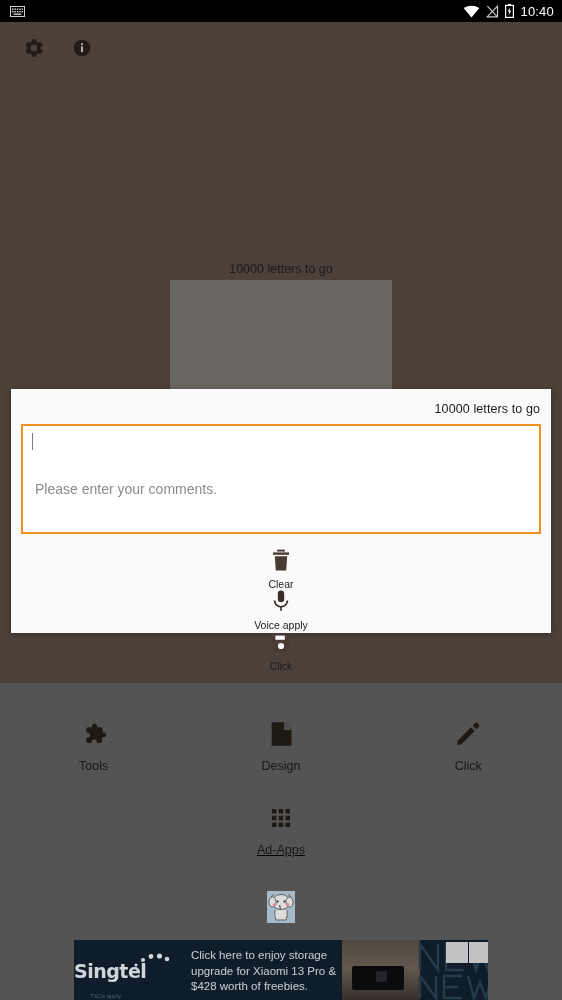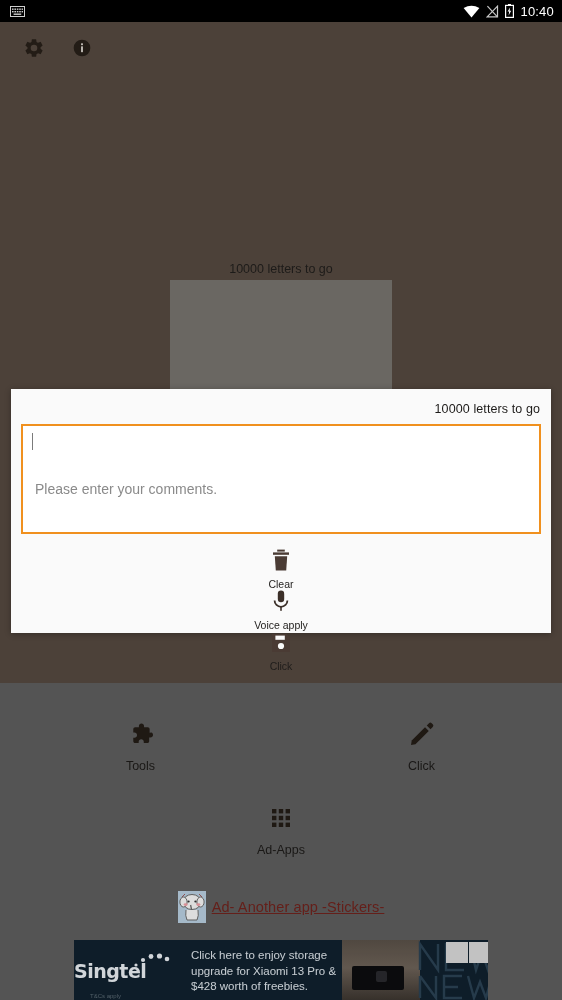--- a/index.html
+++ b/index.html
@@ -85,21 +85,21 @@
     background:#5e5e5e;
   }
   .grid{
     position:absolute; left:0; top:0; width:562px;margin-top:12px;
   }
   .grow{ display:flex; }
   .gcell{
     flex:1; display:flex; flex-direction:column; align-items:center; justify-content:flex-start;
   }
   .g1{ padding-top:22px; }
-  .g2{ padding-top:28px; }
+  .g2{ padding-top:28px;text-decoration:underline; }
   .gico{ height:34px; display:flex; align-items:center; justify-content:center; }
   .glabel{ margin-top:8px; font-size:12.5px; color:#1d1b19; }
   .stars{ margin-top:1px; font-size:13px; color:#e8d44d; letter-spacing:-1px; line-height:13px; }
 
   
   .caps-wrap{ width:34px; height:34px; position:relative; }
 
   
   .sticker-row{
     position:absolute; left:0; top:196px; width:562px;
@@ -242,20 +242,29 @@
         <div class="gcell g1">
           <span class="gico">
             <svg width="28" height="28" viewBox="0 0 24 24">
               <path fill="#231c16" d="M20.5 11h-1.1V7.8c0-.9-.7-1.6-1.6-1.6h-3.2V5.1c0-1.2-1-2.2-2.2-2.2s-2.2 1-2.2 2.2v1.1H7c-.9 0-1.6.7-1.6 1.6v3h1c1.2 0 2.2 1 2.2 2.2s-1 2.2-2.2 2.2h-1v3c0 .9.7 1.6 1.6 1.6h3v-1c0-1.2 1-2.2 2.2-2.2s2.2 1 2.2 2.2v1h3c.9 0 1.6-.7 1.6-1.6v-3.2h1.1c1.2 0 2.2-1 2.2-2.2s-1-2.2-2.2-2.2z"></path>
             </svg>
           </span>
           <span class="glabel">Tools</span>
         </div>
         <div class="gcell g1">
           <span class="gico">
+            <svg width="26" height="28" viewBox="0 0 22 24">
+              <path fill="#231c16" d="M3 2h10.5L20 8.5V22H3z"></path>
+              <path fill="#5e5e5e" d="M13.6 2.3 L19.8 8.5 L13.6 8.5 Z"></path>
+            </svg>
+          </span>
+          <span class="glabel">Design</span>
+        </div>
+        <div class="gcell g1">
+          <span class="gico">
             <svg width="28" height="28" viewBox="0 0 24 24">
               <path fill="#231c16" d="M3.2 17.6 L14.6 6.2 L17.8 9.4 L6.4 20.8 L2.6 21.4 Z"></path>
               <path fill="#231c16" d="M16.1 4.7 L19.3 7.9 L21.2 6.0 A1.6 1.6 0 0 0 21.2 3.7 L20.3 2.8 A1.6 1.6 0 0 0 18 2.8 Z"></path>
             </svg>
           </span>
           <span class="glabel">Click</span>
         </div>
       </div>
 
       <div class="grow">
@@ -288,21 +297,20 @@
             <ellipse cx="22.5" cy="11" rx="3.6" ry="5" fill="#f6f6f6" stroke="#6b6b6b" stroke-width="1"></ellipse>
             <circle cx="10.6" cy="10.5" r="1.1" fill="#333"></circle>
             <circle cx="17.4" cy="10.5" r="1.1" fill="#333"></circle>
             <ellipse cx="7.6" cy="13.6" rx="2" ry="1.3" fill="#f2a0a8"></ellipse>
             <ellipse cx="20.4" cy="13.6" rx="2" ry="1.3" fill="#f2a0a8"></ellipse>
             <path d="M12.6 14 Q14 19 14 24" fill="none" stroke="#6b6b6b" stroke-width="1.3"></path>
             <path d="M8 19 Q7 25 9 29 L19 29 Q21 25 20 19" fill="#f6f6f6" stroke="#6b6b6b" stroke-width="1"></path>
             <path d="M4 6 L7 3 M24 6 L21 3" stroke="#9a4a4a" stroke-width="0.9"></path>
           </svg>
         </span>
-        <span class="sticker-link">Ad- Another app -Stickers-</span>
       </div>
 
       <div class="banner">
         <div class="bn-logo">
           <span class="bn-dots">
             <svg width="40" height="16" viewBox="0 0 40 16">
               <circle cx="4" cy="13" r="1.6" fill="#e9eef2"></circle>
               <circle cx="11" cy="8" r="2.1" fill="#e9eef2"></circle>
               <circle cx="19" cy="4.5" r="2.4" fill="#e9eef2"></circle>
               <circle cx="27.5" cy="4" r="2.6" fill="#e9eef2"></circle>

